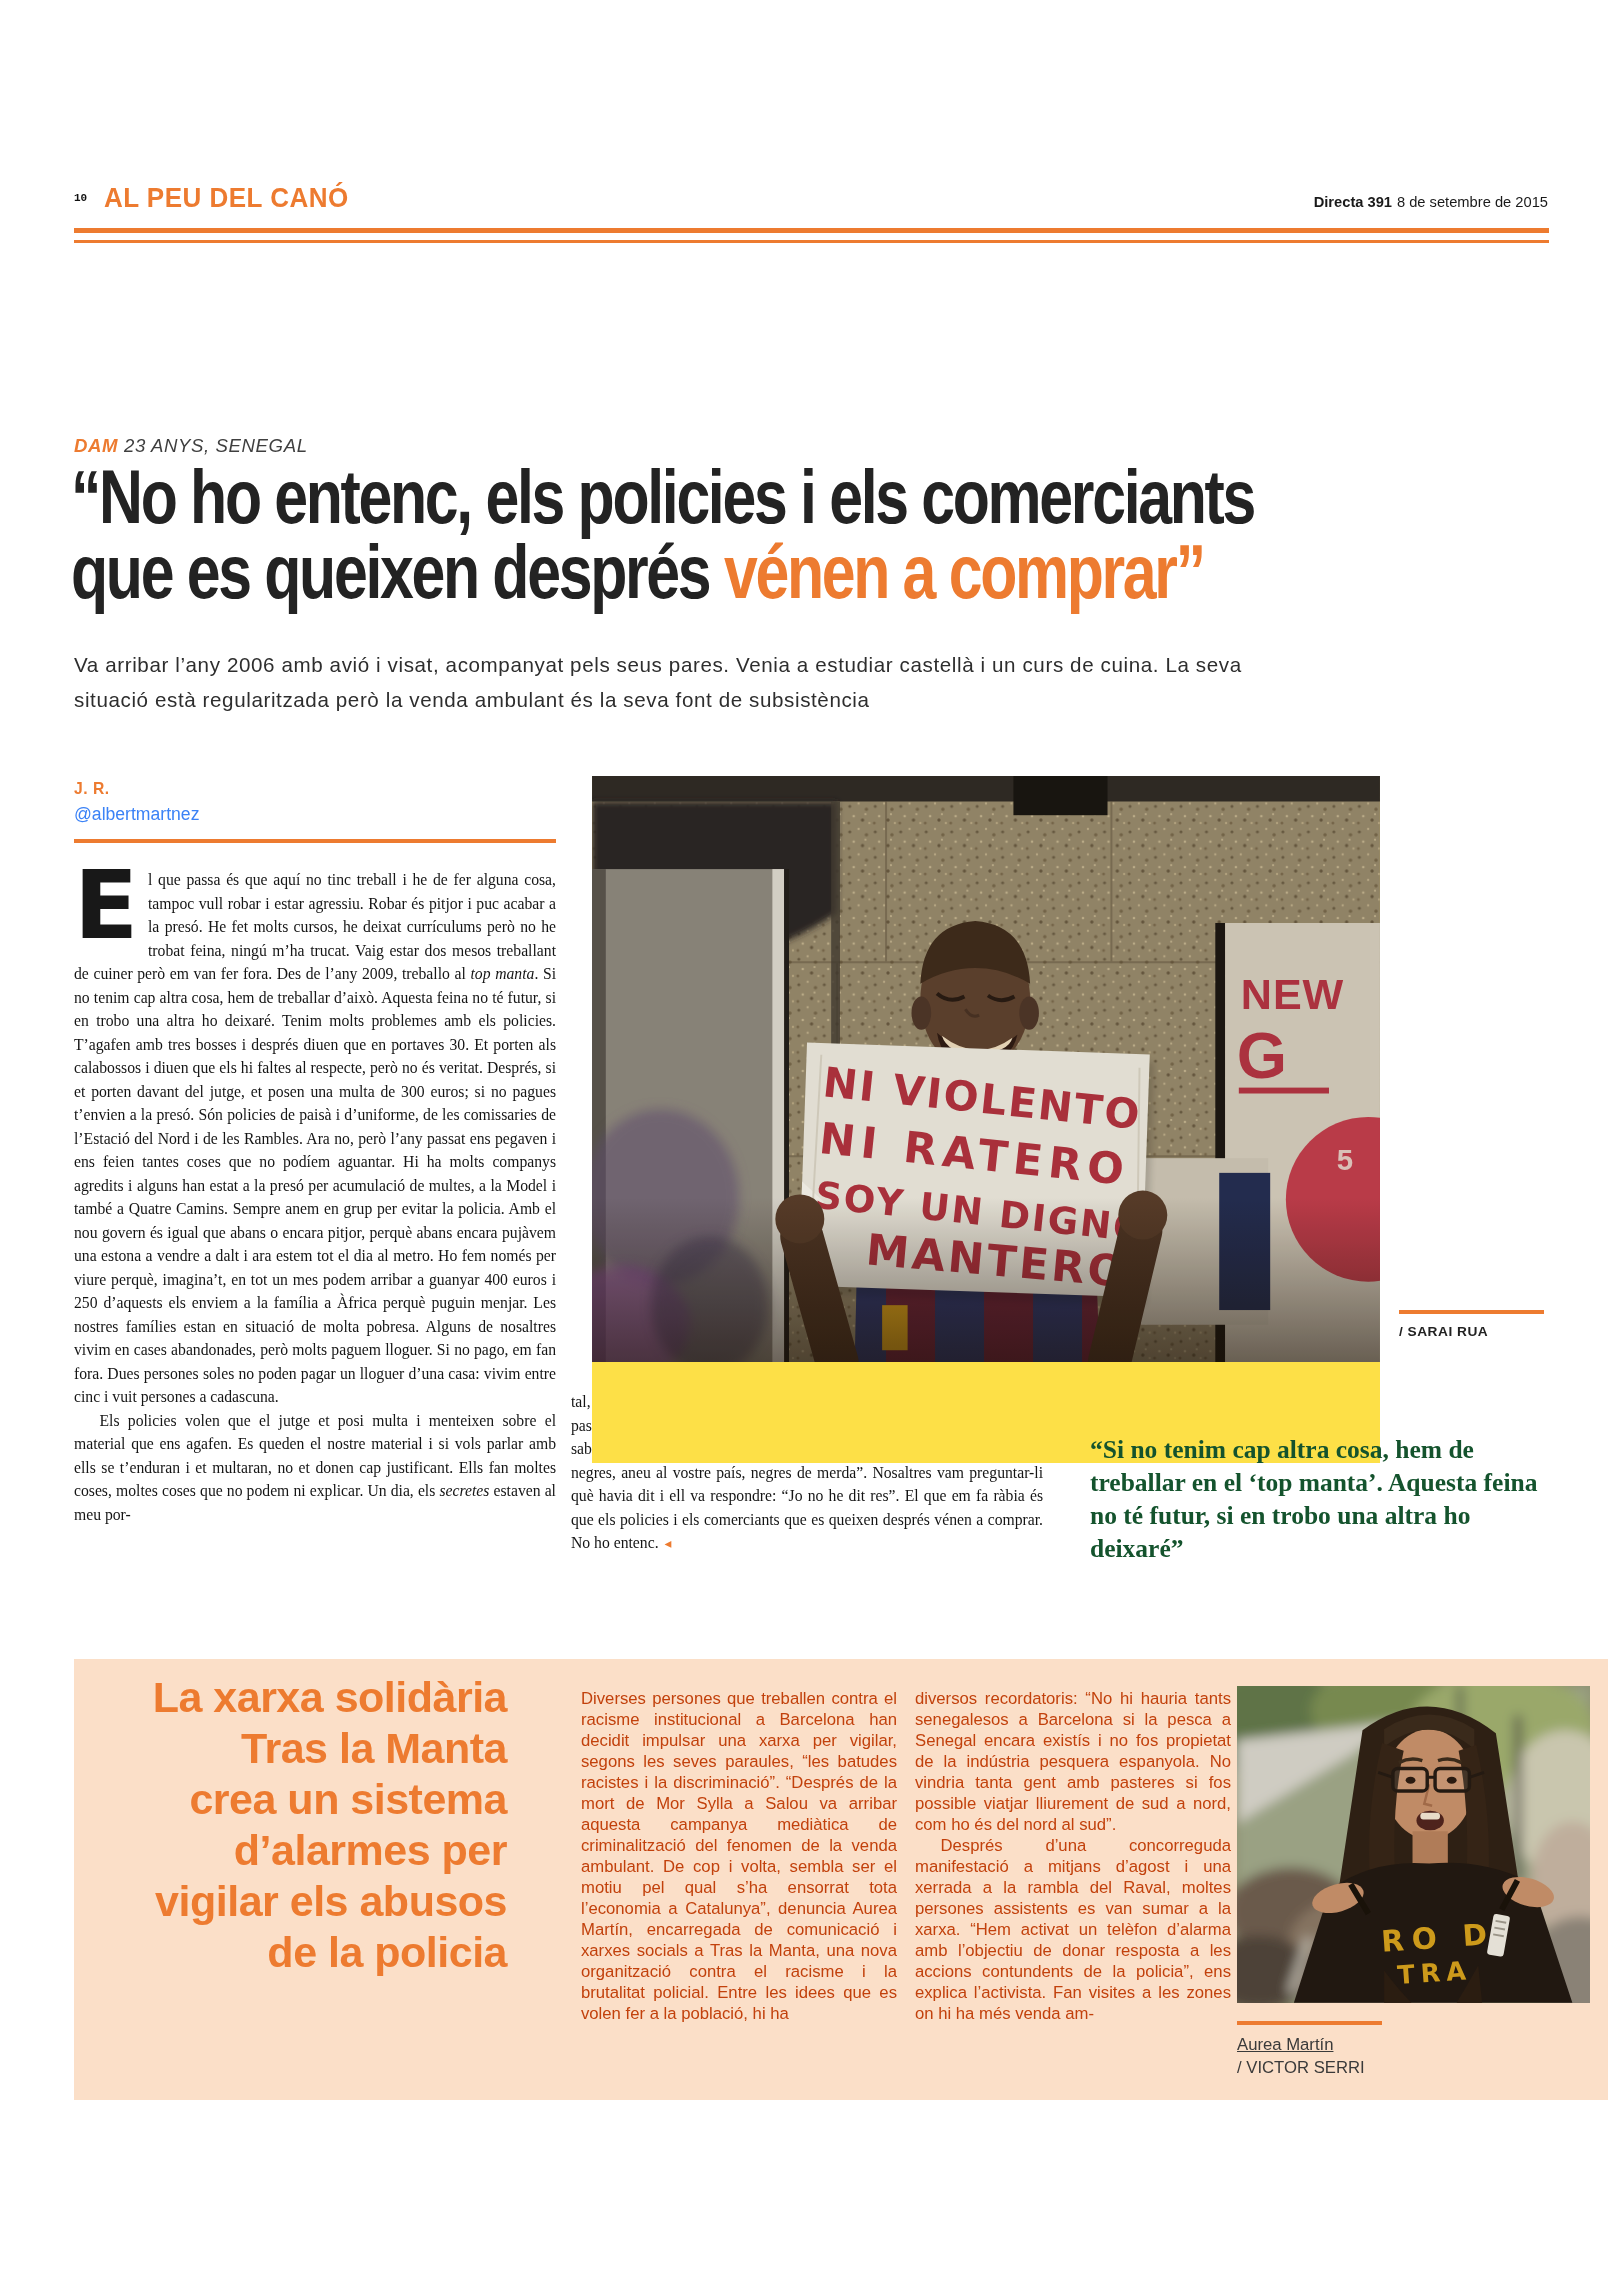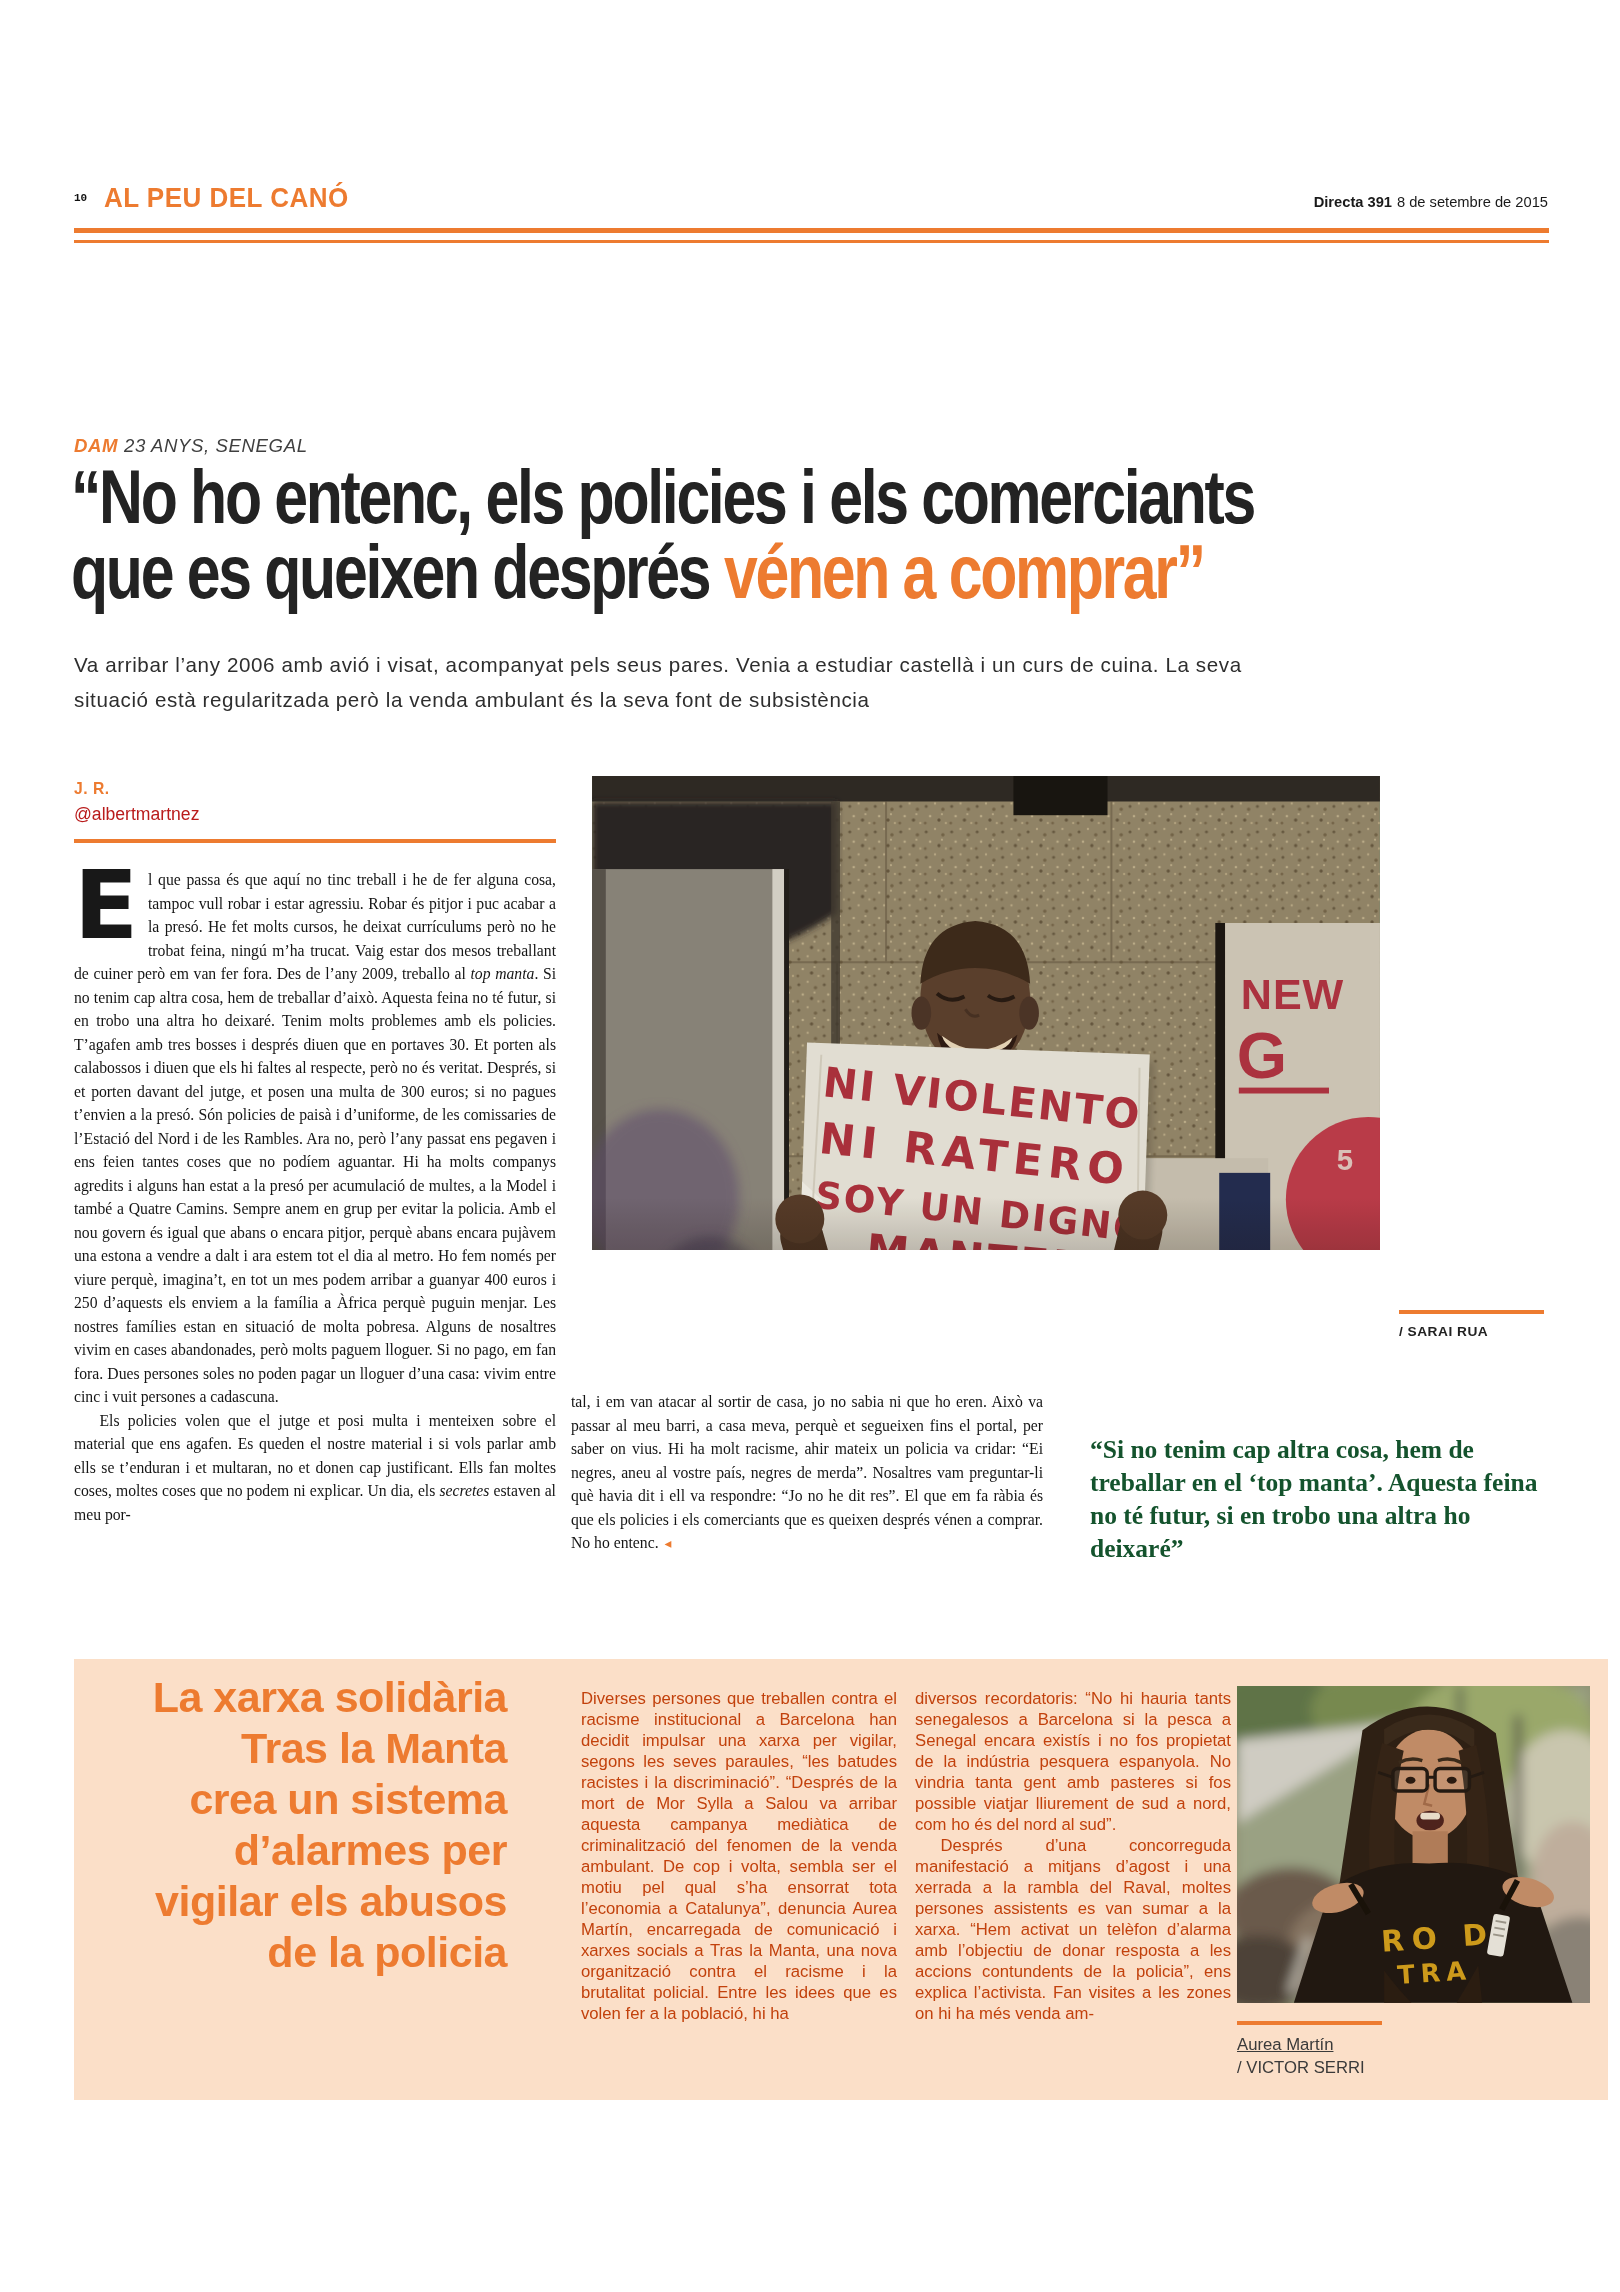--- a/index.html
+++ b/index.html
@@ -18,34 +18,34 @@
   .hrule.r2{top:240px;height:2.9px;}
   
   .kicker{left:74px;top:435px;font-size:18.6px;letter-spacing:0.6px;color:#3f3f3f;font-style:italic;}
   .kicker .name{font-weight:bold;color:#ed7b30;margin-right:5.9px;}
   .headline{left:71px;top:459px;width:1529px;color:#232323;font-weight:bold;
       font-size:76px;line-height:75px;letter-spacing:-2.9px;}
   .headline .hl-line{white-space:nowrap;transform:scaleX(.8);transform-origin:left;}
   .standfirst{left:74px;top:647px;width:1245px;font-size:20.6px;line-height:35px;
       letter-spacing:0.6px;color:#2e2e2e;}
   .byline-initials{left:74px;top:780px;font-size:15.7px;font-weight:bold;color:#ed7b30;letter-spacing:0.5px;}
-  .byline-handle{left:74px;top:804px;font-size:17.6px;color:#b91c1c;}
+  .byline-handle{left:74px;top:804px;font-size:17.6px;color:#3b82f6;}
   .byline-rule{left:74px;top:839px;width:482px;height:3.9px;background:#ed7b30;}
   
   .bodycol{font-family:"Liberation Serif",serif;font-size:15.7px;line-height:23.5px;
       text-align:justify;color:#151515;}
   .bodycol p{margin:0;}
   .col1{left:74px;top:868px;width:482px;}
   .col1 .p2{text-indent:25.5px;}
   .col2{left:571px;top:1390px;width:472px;}
   .dropcap{float:left;font-family:"DejaVu Sans",sans-serif;font-weight:bold;
       font-size:94px;line-height:69px;color:#181818;margin:2.9px 9.8px 0 0;}
   .endmark{color:#ed7b30;font-size:13.7px;margin-left:5.9px;font-family:"DejaVu Sans",sans-serif;}
   
-  .photo1{left:592px;top:776px;width:788px;height:474px;overflow:hidden;background:#14b8a6;}
+  .photo1{left:592px;top:776px;width:788px;height:687px;overflow:hidden;background:#fde047;}
   .credit1-rule{left:1399px;top:1310px;width:145px;height:3.9px;background:#ed7b30;}
   .credit1{left:1399px;top:1324px;font-size:13.7px;font-weight:bold;letter-spacing:0.5px;color:#222;}
   
   .pullquote{left:1090px;top:1433px;width:469px;font-family:"Liberation Serif",serif;
       font-weight:bold;font-size:25.5px;line-height:33px;color:#14532d;}
   
   .bottom-box{left:74px;top:1659px;width:1534px;height:441px;background:#fbdfc8;}
   .bottom-headline{left:86px;top:1672px;width:421px;text-align:right;color:#ed7b30;
       font-weight:bold;font-size:43px;line-height:51px;letter-spacing:-0.5px;white-space:pre-line;}
   .bottomcol{font-size:16.7px;line-height:21px;text-align:justify;color:#c2410c;margin-left:8px;}

